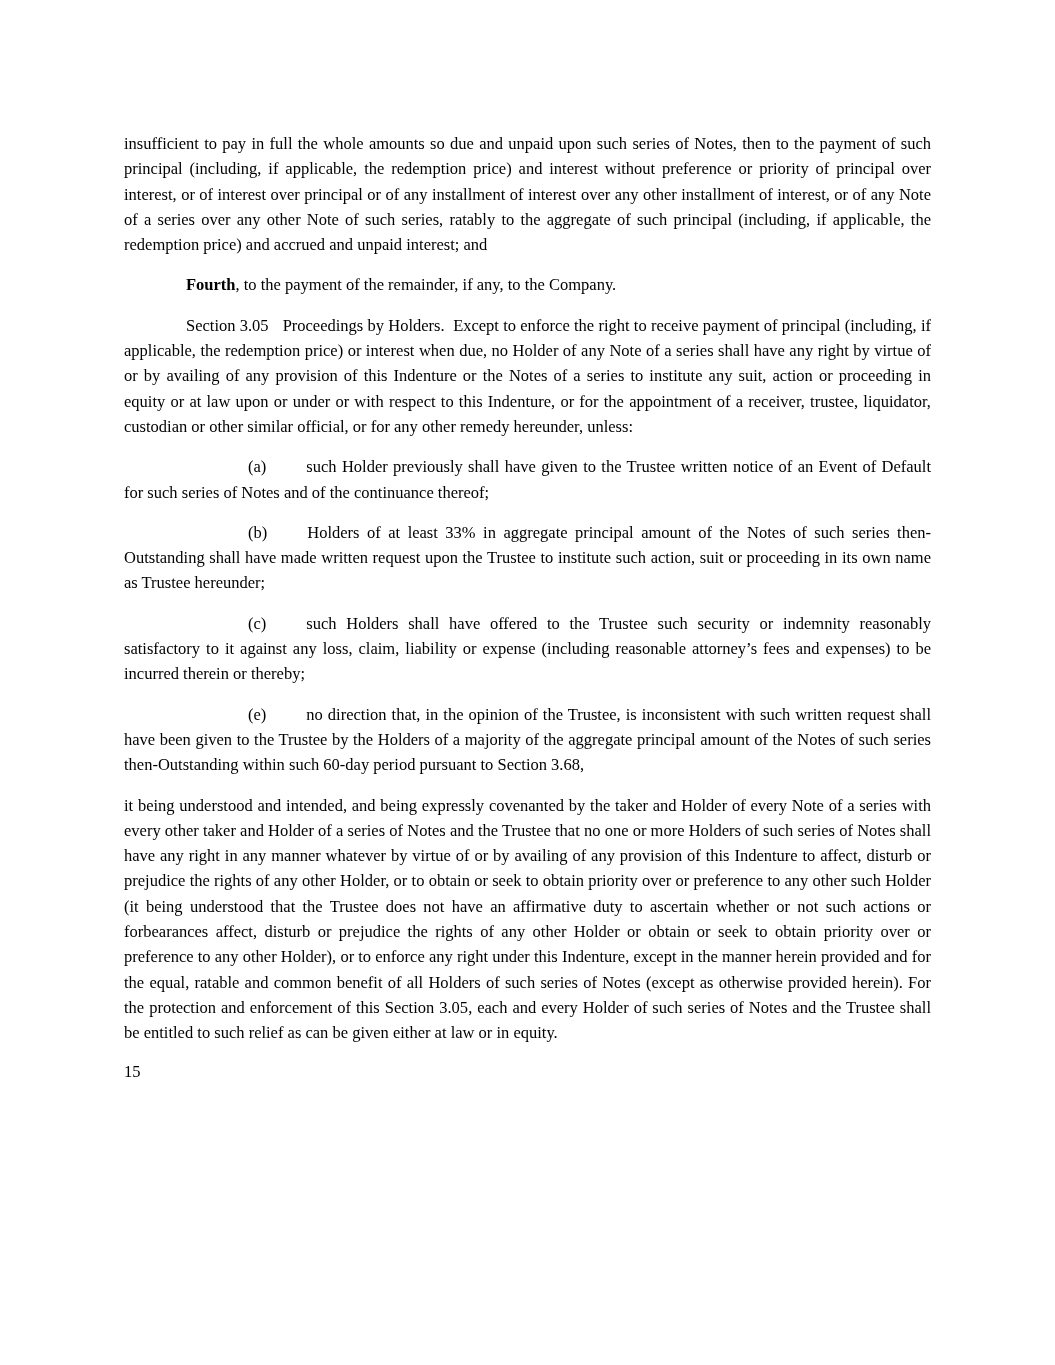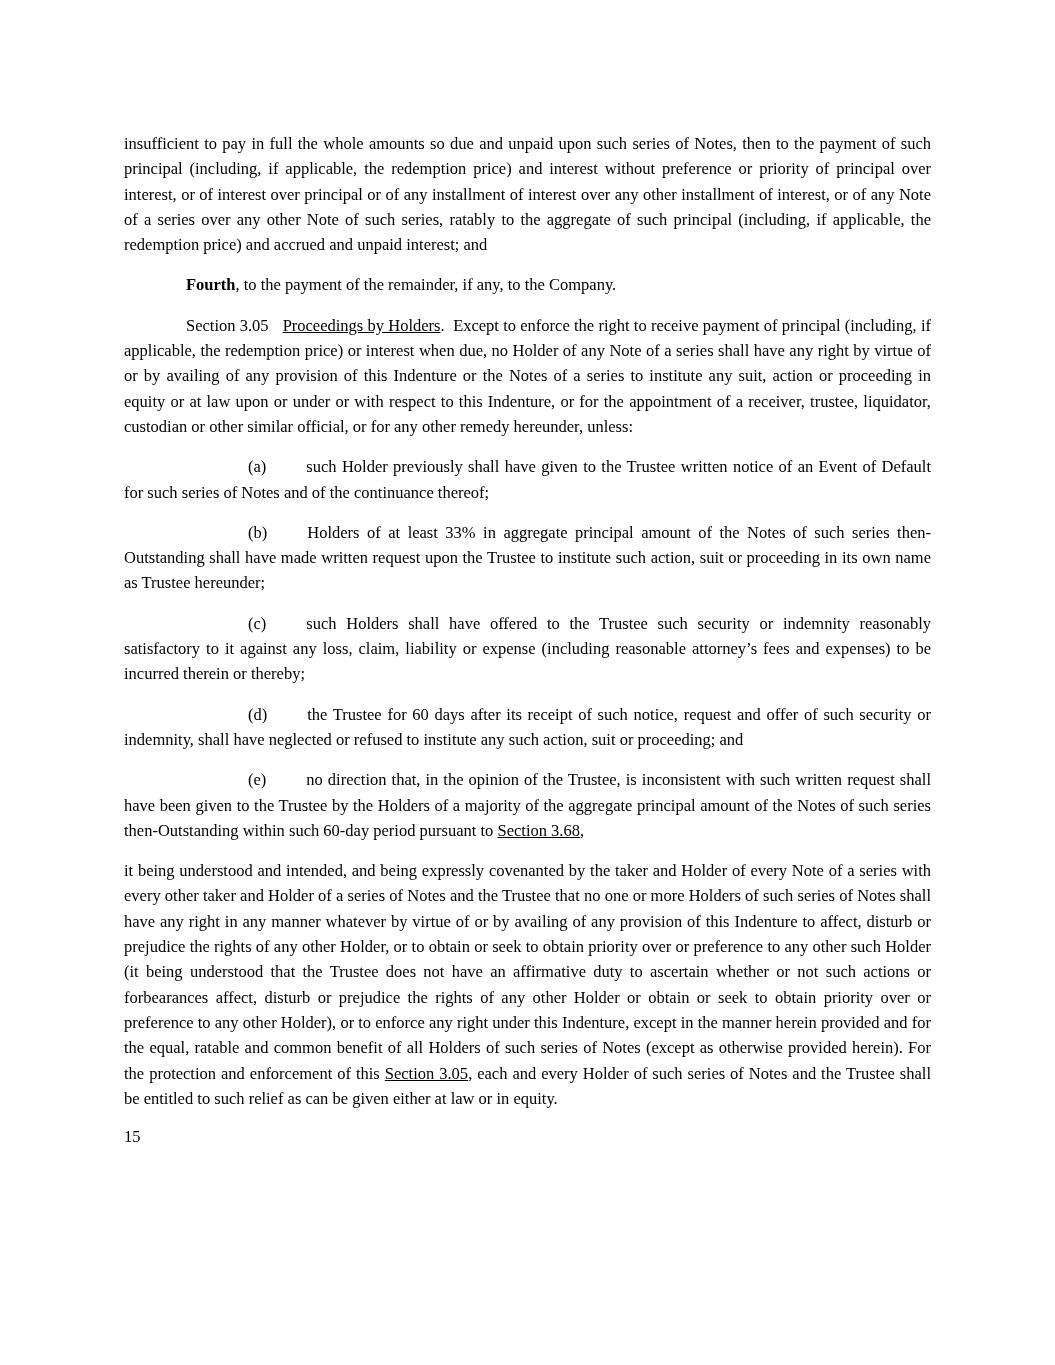--- a/index.html
+++ b/index.html
@@ -32,21 +32,20 @@
   }
   .tab-sm {
     display: inline-block;
     width: 14px;
   }
   .tab-lg {
     display: inline-block;
     width: 40px;
   }
   .u {
-    text-decoration: underline;
   }
   .bold {
     font-weight: bold;
   }
   .page-number {
     text-align: left;
     margin-top: -2px;
   }
 </style>
 </head>
@@ -71,23 +70,20 @@
   </p>
 
   <p class="para indent-2">
     <span>(b)</span><span class="tab-lg"></span><span>Holders of at least 33% in aggregate principal amount of the Notes of such series then-Outstanding shall have made written request upon the Trustee to institute such action, suit or proceeding in its own name as Trustee hereunder;</span>
   </p>
 
   <p class="para indent-2">
     <span>(c)</span><span class="tab-lg"></span><span>such Holders shall have offered to the Trustee such security or indemnity reasonably satisfactory to it against any loss, claim, liability or expense (including reasonable attorney’s fees and expenses) to be incurred therein or thereby;</span>
   </p>
 
-  <p class="para indent-2">
-    <span>(d)</span><span class="tab-lg"></span><span>the Trustee for 60 days after its receipt of such notice, request and offer of such security or indemnity, shall have neglected or refused to institute any such action, suit or proceeding; and</span>
-  </p>
 
   <p class="para indent-2">
     <span>(e)</span><span class="tab-lg"></span><span>no direction that, in the opinion of the Trustee, is inconsistent with such written request shall have been given to the Trustee by the Holders of a majority of the aggregate principal amount of the Notes of such series then-Outstanding within such 60-day period pursuant to </span><span class="u">Section 3.68</span><span>,</span>
   </p>
 
   <p class="para">
     <span>it being understood and intended, and being expressly covenanted by the taker and Holder of every Note of a series with every other taker and Holder of a series of Notes and the Trustee that no one or more Holders of such series of Notes shall have any right in any manner whatever by virtue of or by availing of any provision of this Indenture to affect, disturb or prejudice the rights of any other Holder, or to obtain or seek to obtain priority over or preference to any other such Holder (it being understood that the Trustee does not have an affirmative duty to ascertain whether or not such actions or forbearances affect, disturb or prejudice the rights of any other Holder or obtain or seek to obtain priority over or preference to any other Holder), or to enforce any right under this Indenture, except in the manner herein provided and for the equal, ratable and common benefit of all Holders of such series of Notes (except as otherwise provided herein). For the protection and enforcement of this </span><span class="u">Section 3.05</span><span>, each and every Holder of such series of Notes and the Trustee shall be entitled to such relief as can be given either at law or in equity.</span>
   </p>
 
   <div class="page-number">15</div>

